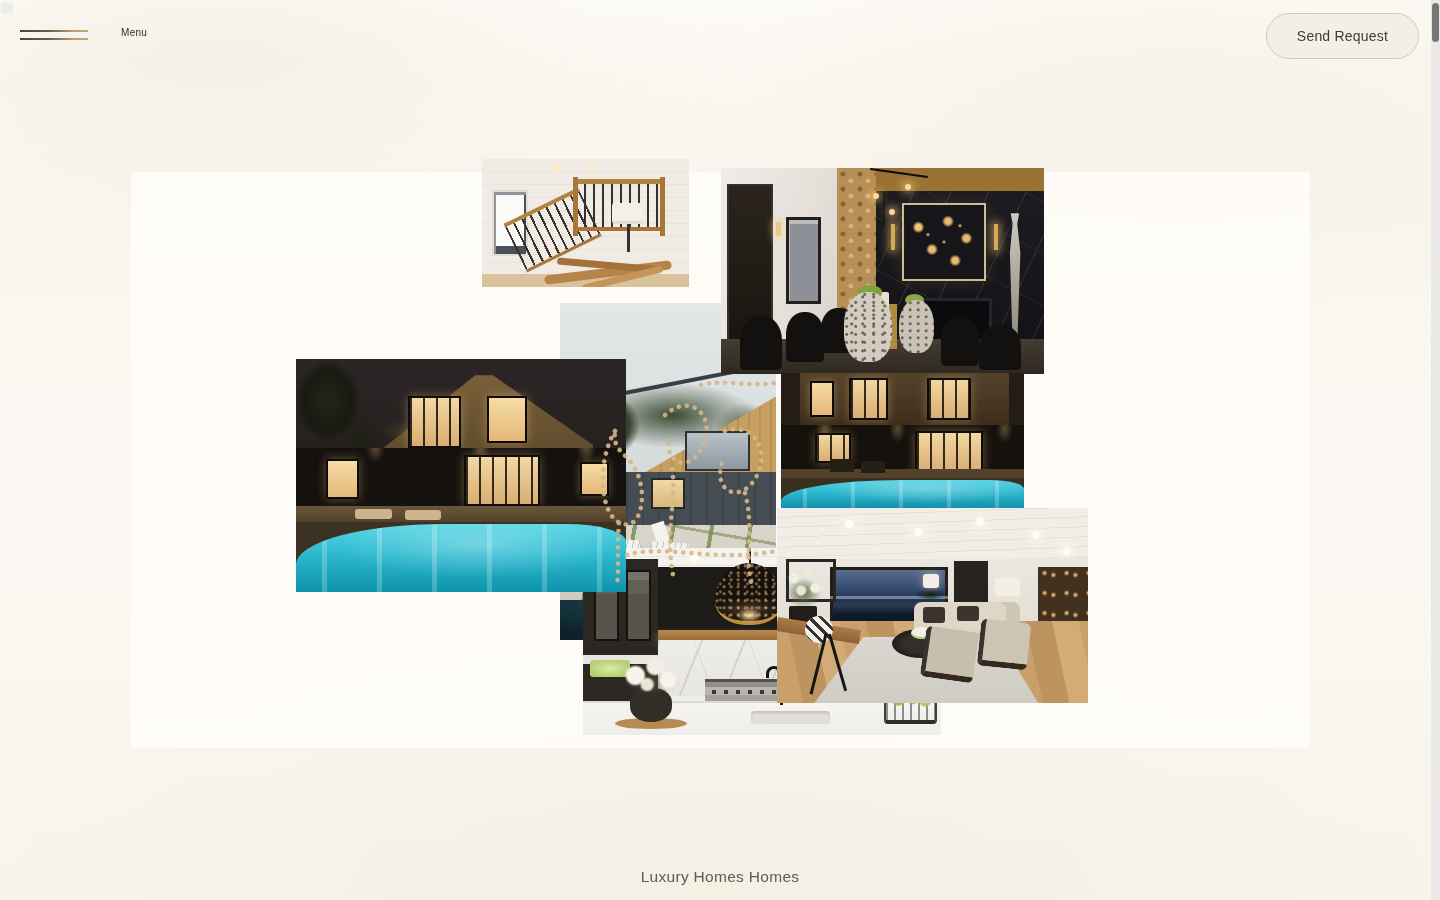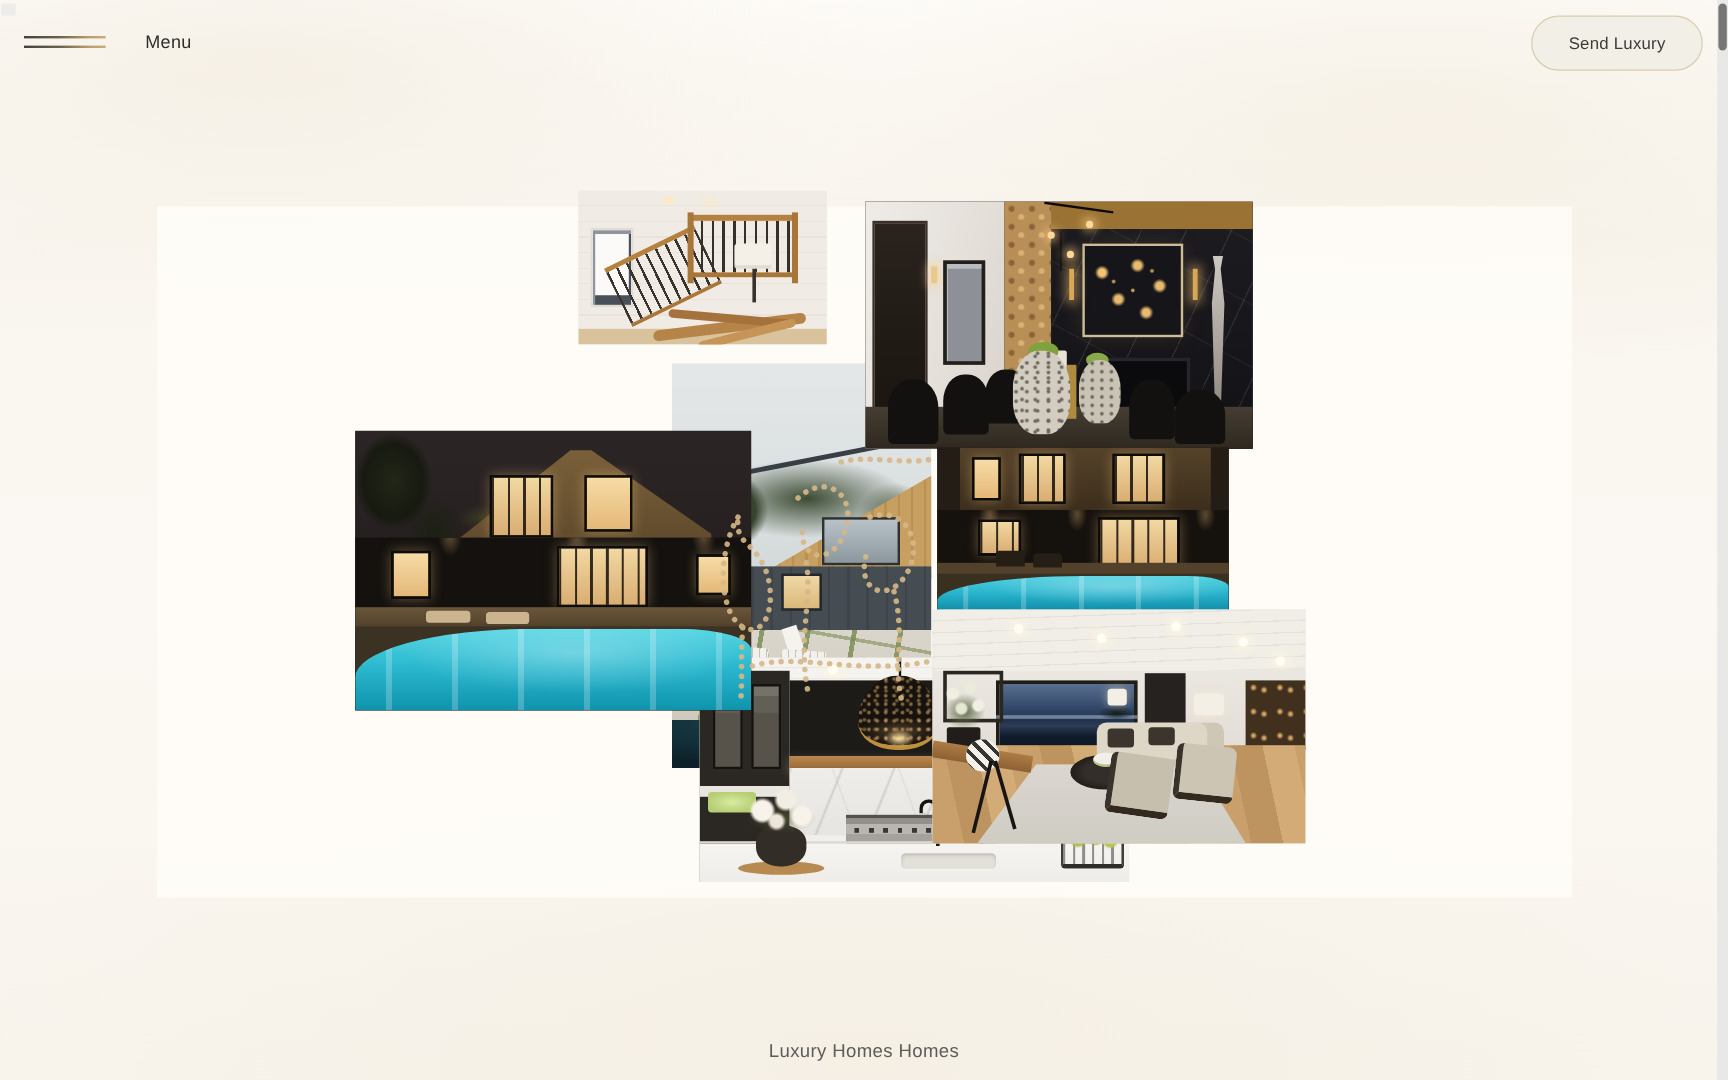--- a/index.html
+++ b/index.html
@@ -13,21 +13,21 @@
       radial-gradient(1200px 420px at 50% 98%, rgba(243,236,223,.6), transparent 65%),
       linear-gradient(180deg,#fefdfb 0%, #f9f5ee 22%, #fbf8f3 55%, #f8f4ec 100%);
   }
   .abs { position:absolute; }
 
   
   .corner-artifact { left:1px; top:3px; width:12px; height:10px; background:#ececeb; z-index:12; }
   .menu-btn { left:20px; top:22px; width:100px; height:26px; z-index:12; cursor:pointer; background:none; border:none; }
   .menu-lines span { display:block; width:68px; height:2px; margin:6px 0;
     background:linear-gradient(90deg,#46423a 0%, #6d6250 45%, #b99e6f 80%, #c7ab79 100%); }
-  .menu-label { left:121px; top:27px; font-size:15px; letter-spacing:.3px; color:#2f2e2b; z-index:12; }
+  .menu-label { left:121px; top:27px; font-size:10px; letter-spacing:.3px; color:#2f2e2b; z-index:12; }
   .cta-btn { right:21px; top:13px; height:46px; padding:0 30px; border-radius:23px;
     background:#f2efe7; border:1px solid #d9cbb1; color:#3c3b38; font-size:14px;
     font-family:"Liberation Sans",sans-serif; letter-spacing:.2px; z-index:12; cursor:pointer; }
 
   
   .scroll-track { right:0; top:0; width:9px; height:900px; background:#e8e8e7; z-index:13; }
   .scroll-thumb { right:1px; top:3px; width:7px; height:39px; border-radius:4px; background:#767676; z-index:14; }
 
   
   .backdrop { left:131px; top:172px; width:1179px; height:576px; background:rgba(255,253,248,.85); z-index:1; }
@@ -312,21 +312,21 @@
 </style>
 </head>
 <body>
 
 <div class="abs corner-artifact"></div>
 
 <button class="abs menu-btn" aria-label="Menu">
   <span class="menu-lines"><span></span><span></span></span>
 </button>
 <div class="abs menu-label">Menu</div>
-<button class="abs cta-btn">Send Luxury</button>
+<button class="abs cta-btn">Send Request</button>
 
 <div class="abs scroll-track"></div>
 <div class="abs scroll-thumb"></div>
 
 <div class="abs backdrop"></div>
 
 <div class="photo ph-stair">
   <div class="abs p1-wall"></div>
   <div class="abs p1-glow"></div>
   <div class="abs p1-art"></div>

